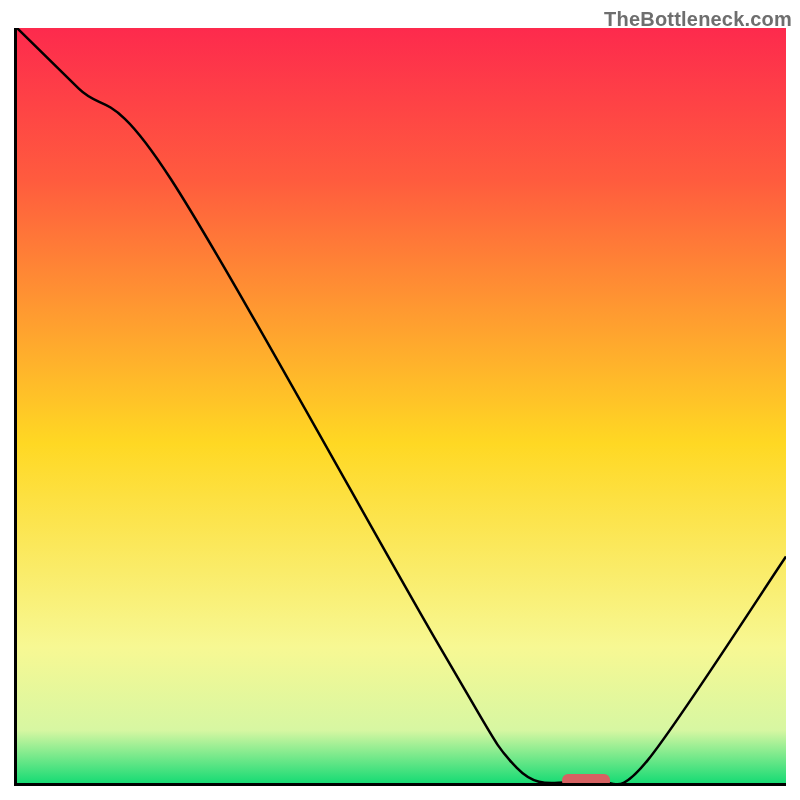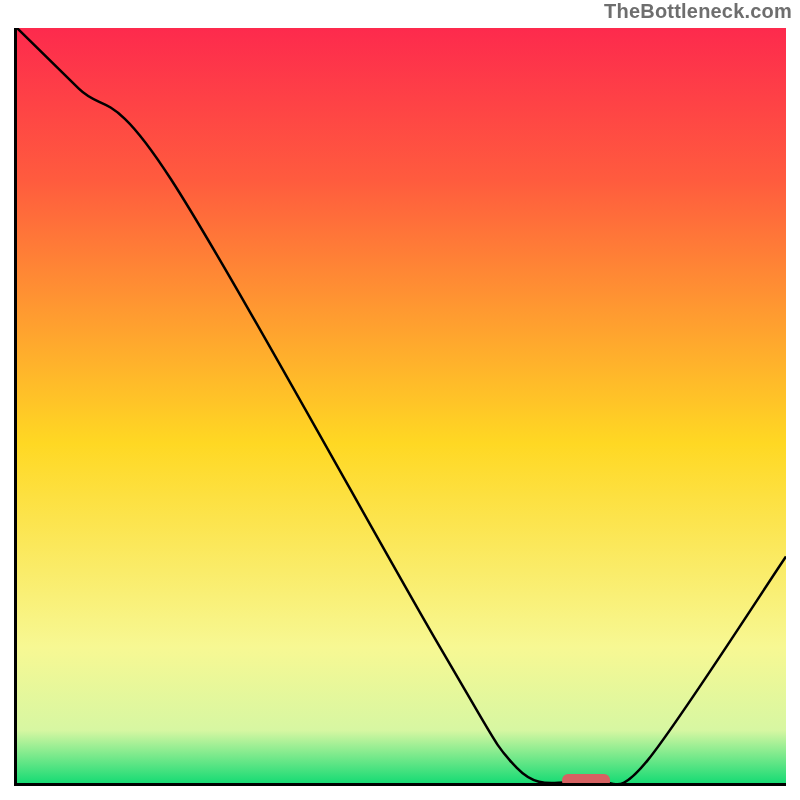--- a/index.html
+++ b/index.html
@@ -6,21 +6,21 @@
     margin: 0;
     padding: 0;
     width: 800px;
     height: 800px;
     background: #ffffff;
     font-family: Arial, Helvetica, sans-serif;
     overflow: hidden;
   }
   .watermark {
     position: absolute;
-    top: 0;
+    top: 8px;
     right: 8px;
     font-size: 20px;
     font-weight: bold;
     color: #6e6e6e;
     font-family: Arial, sans-serif;
     letter-spacing: 0.2px;
   }
   .plot-area {
     position: absolute;
     left: 14px;

